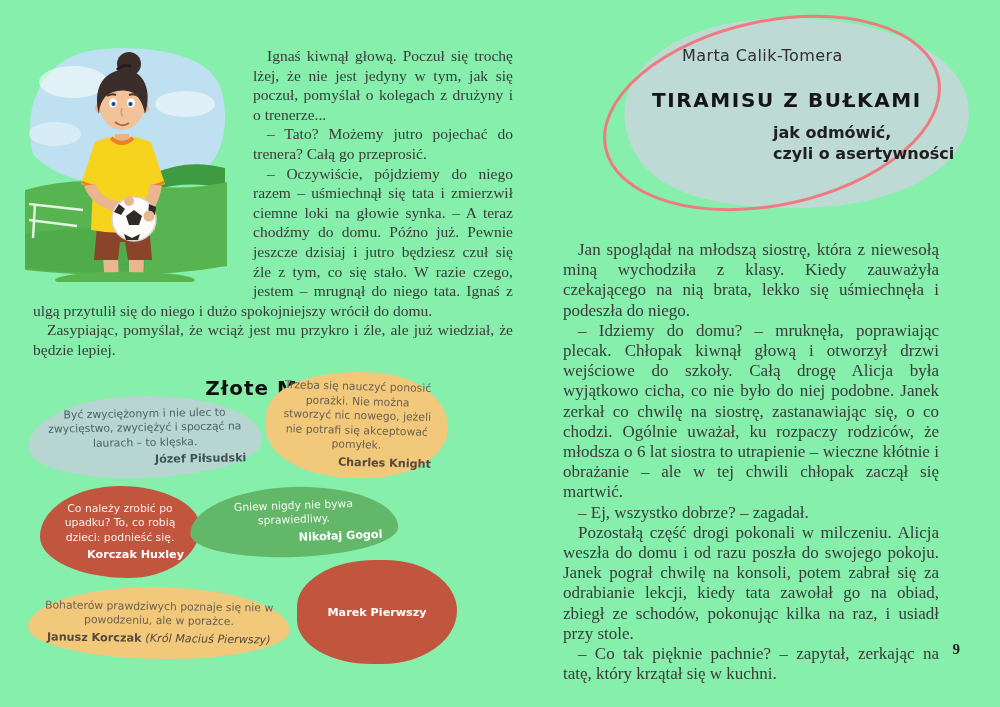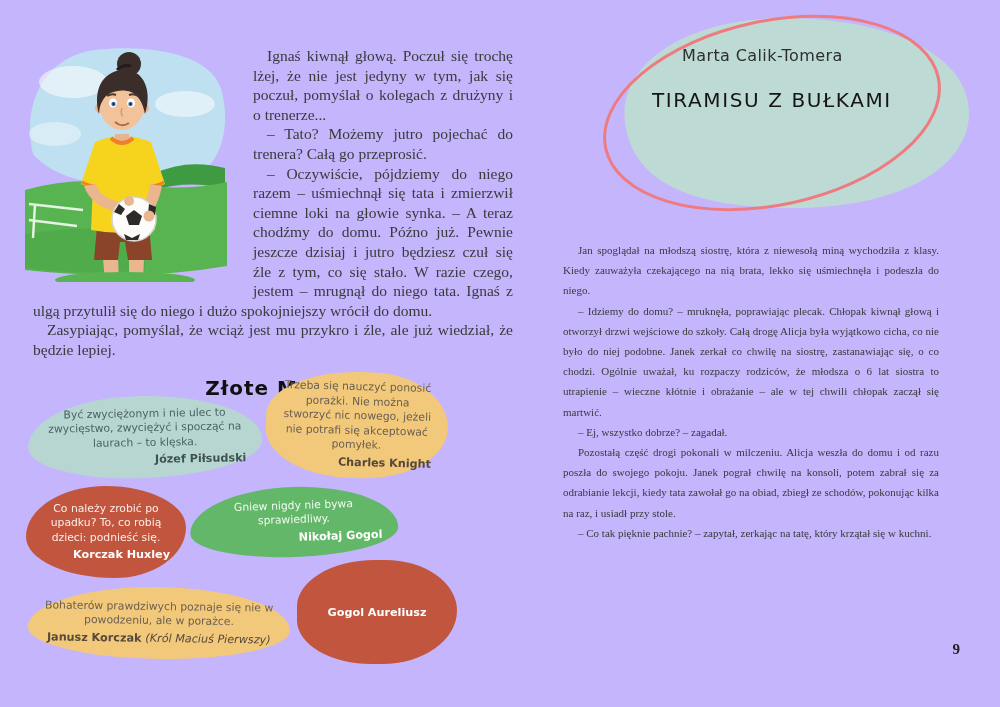--- a/index.html
+++ b/index.html
@@ -1,17 +1,17 @@
 <!DOCTYPE html>
 <html lang="pl"><head>
 <meta charset="utf-8">
 <style>
   html,body{margin:0;padding:0;background:#ffffff;}
   .spread{
-    position:relative;width:1000px;height:707px;background:#c4b5fd;overflow:hidden;
+    position:relative;width:1000px;height:707px;background:#86efac;overflow:hidden;
     font-family:"Liberation Serif","DejaVu Serif",serif;color:#3a3a3a;
   }
   .page{position:absolute;top:0;height:707px;}
   .page-left{left:0;width:540px;}
   .page-right{left:540px;width:460px;}
 
   
   .left-content{position:absolute;left:33px;top:46px;width:480px;}
   .illustration{float:left;width:202px;height:248px;margin:-12px 26px 4px -8px;}
   .illustration svg{display:block;width:100%;height:100%;}
@@ -37,46 +37,46 @@
   .bubble-teal .a{color:#3e5350;}
   .bubble-orange{background:#f2c87b;color:#6b6052;}
   .bubble-orange .a{color:#55493c;}
   .bubble-red{background:#c1553e;color:#fbeee8;}
   .bubble-red .a{color:#ffffff;}
   .bubble-green{background:#62b768;color:#f2faf0;}
   .bubble-green .a{color:#ffffff;}
 
   .b-pilsudski{left:28px;top:396px;width:234px;height:82px;border-radius:48% 52% 55% 45% / 62% 55% 45% 40%;transform:rotate(-1deg);}
   .b-knight{left:266px;top:372px;width:182px;height:106px;border-radius:55% 45% 50% 50% / 45% 55% 52% 48%;transform:rotate(1.5deg);}
-  .b-huxley{left:26px;top:486px;width:160px;height:92px;border-radius:50% 50% 45% 55% / 55% 45% 55% 45%;}
+  .b-huxley{left:40px;top:486px;width:160px;height:92px;border-radius:50% 50% 45% 55% / 55% 45% 55% 45%;}
   .b-gogol{left:190px;top:487px;width:208px;height:70px;border-radius:50% 50% 50% 50% / 62% 62% 38% 38%;transform:rotate(-2deg);}
   .b-korczak{left:28px;top:587px;width:262px;height:72px;border-radius:50% 50% 50% 50% / 58% 58% 42% 42%;transform:rotate(0.8deg);}
   .b-aureliusz{left:297px;top:560px;width:160px;height:104px;border-radius:52% 48% 50% 50% / 48% 52% 55% 45%;}
 
   
   .title-block{position:absolute;left:0;top:0;width:460px;height:235px;}
   .title-deco{position:absolute;left:0;top:0;width:460px;height:235px;}
   .rp-author{
     position:absolute;left:142px;top:46px;
     font-family:"DejaVu Sans","Liberation Sans",sans-serif;
     font-size:16px;letter-spacing:.4px;color:#2e2e2e;
   }
   .rp-title{
     position:absolute;left:112px;top:88px;margin:0;
     font-family:"DejaVu Sans","Liberation Sans",sans-serif;
-    font-weight:normal;font-size:20px;letter-spacing:1.6px;color:#151515;white-space:nowrap;
+    font-weight:bold;font-size:20px;letter-spacing:1.6px;color:#151515;white-space:nowrap;
   }
   .rp-subtitle{
     position:absolute;left:233px;top:122px;
     font-family:"DejaVu Sans","Liberation Sans",sans-serif;
     font-weight:bold;font-size:16px;line-height:21px;color:#202020;
   }
   .right-body{position:absolute;left:23px;top:240px;width:376px;}
   .right-body p{
-    margin:0;font-size:11px;line-height:20.2px;text-align:justify;
+    margin:0;font-size:17px;line-height:20.2px;text-align:justify;
     text-indent:15px;color:#3a3a3a;
   }
   .page-number{
     position:absolute;right:40px;top:641px;
     font-weight:bold;font-size:15px;color:#222;
     font-family:"Liberation Serif","DejaVu Serif",serif;
   }
 </style>
 </head>
 <body>
@@ -177,33 +177,37 @@
       <div class="q">Gniew nigdy nie bywa sprawiedliwy.</div>
       <div class="a">Nikołaj Gogol</div>
     </div>
 
     <div class="bubble bubble-orange b-korczak">
       <div class="q">Bohaterów prawdziwych poznaje się nie w powodzeniu, ale w porażce.</div>
       <div class="a center"><span>Janusz Korczak </span><span class="note">(Król Maciuś Pierwszy)</span></div>
     </div>
 
     <div class="bubble bubble-red b-aureliusz">
-      <div class="a center">Gogol Aureliusz</div>
+      <div class="a center">Marek Pierwszy</div>
     </div>
   </div>
 
   <div class="page page-right">
 
     <div class="title-block">
       <svg class="title-deco" viewBox="0 0 460 235">
         <path d="M85,122 C78,62 150,16 252,18 C356,20 432,58 429,116 C426,172 352,210 244,208 C142,206 92,178 85,122 Z" fill="#bedad5"></path>
         <ellipse cx="232" cy="113" rx="170" ry="92" transform="rotate(-12 232 113)" fill="none" stroke="#ee7b80" stroke-width="3"></ellipse>
       </svg>
       <div class="rp-author">Marta Calik-Tomera</div>
       <h1 class="rp-title">TIRAMISU Z BUŁKAMI</h1>
+      <div class="rp-subtitle">
+        <div>jak odmówić,</div>
+        <div>czyli o asertywności</div>
+      </div>
     </div>
 
     <div class="right-body">
       <p>Jan spoglądał na młodszą siostrę, która z niewesołą miną wychodziła z klasy. Kiedy zauważyła czekającego na nią brata, lekko się uśmiechnęła i podeszła do niego.</p>
       <p>– Idziemy do domu? – mruknęła, poprawiając plecak. Chłopak kiwnął głową i otworzył drzwi wejściowe do szkoły. Całą drogę Alicja była wyjątkowo cicha, co nie było do niej podobne. Janek zerkał co chwilę na siostrę, zastanawiając się, o co chodzi. Ogólnie uważał, ku rozpaczy rodziców, że młodsza o 6 lat siostra to utrapienie – wieczne kłótnie i obrażanie – ale w tej chwili chłopak zaczął się martwić.</p>
       <p>– Ej, wszystko dobrze? – zagadał.</p>
       <p>Pozostałą część drogi pokonali w milczeniu. Alicja weszła do domu i od razu poszła do swojego pokoju. Janek pograł chwilę na konsoli, potem zabrał się za odrabianie lekcji, kiedy tata zawołał go na obiad, zbiegł ze schodów, pokonując kilka na raz, i usiadł przy stole.</p>
       <p>– Co tak pięknie pachnie? – zapytał, zerkając na tatę, który krzątał się w kuchni.</p>
     </div>
 

